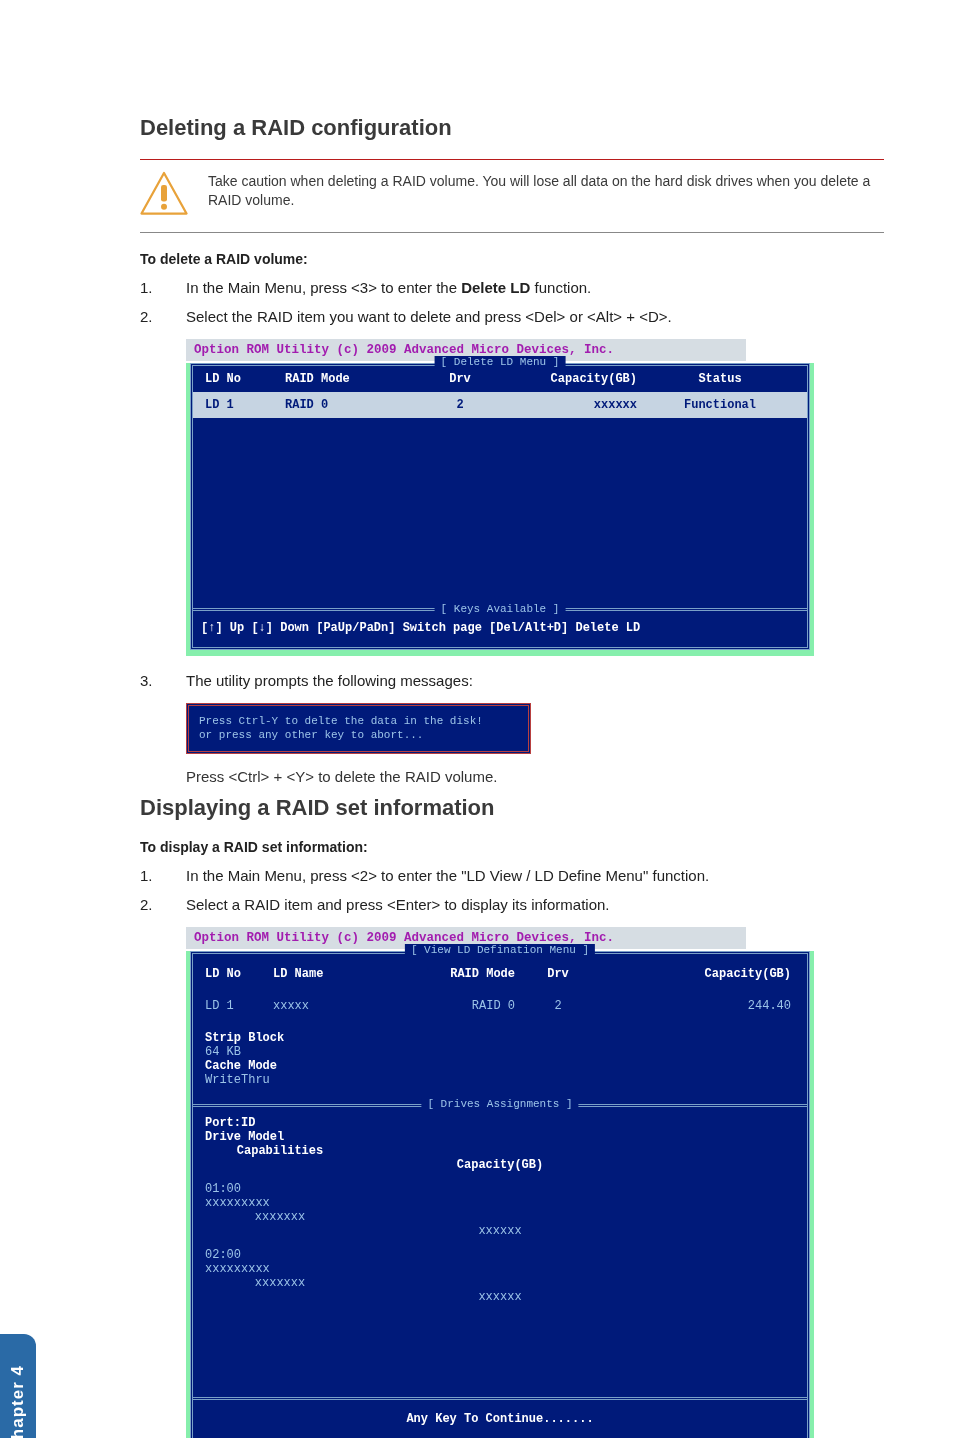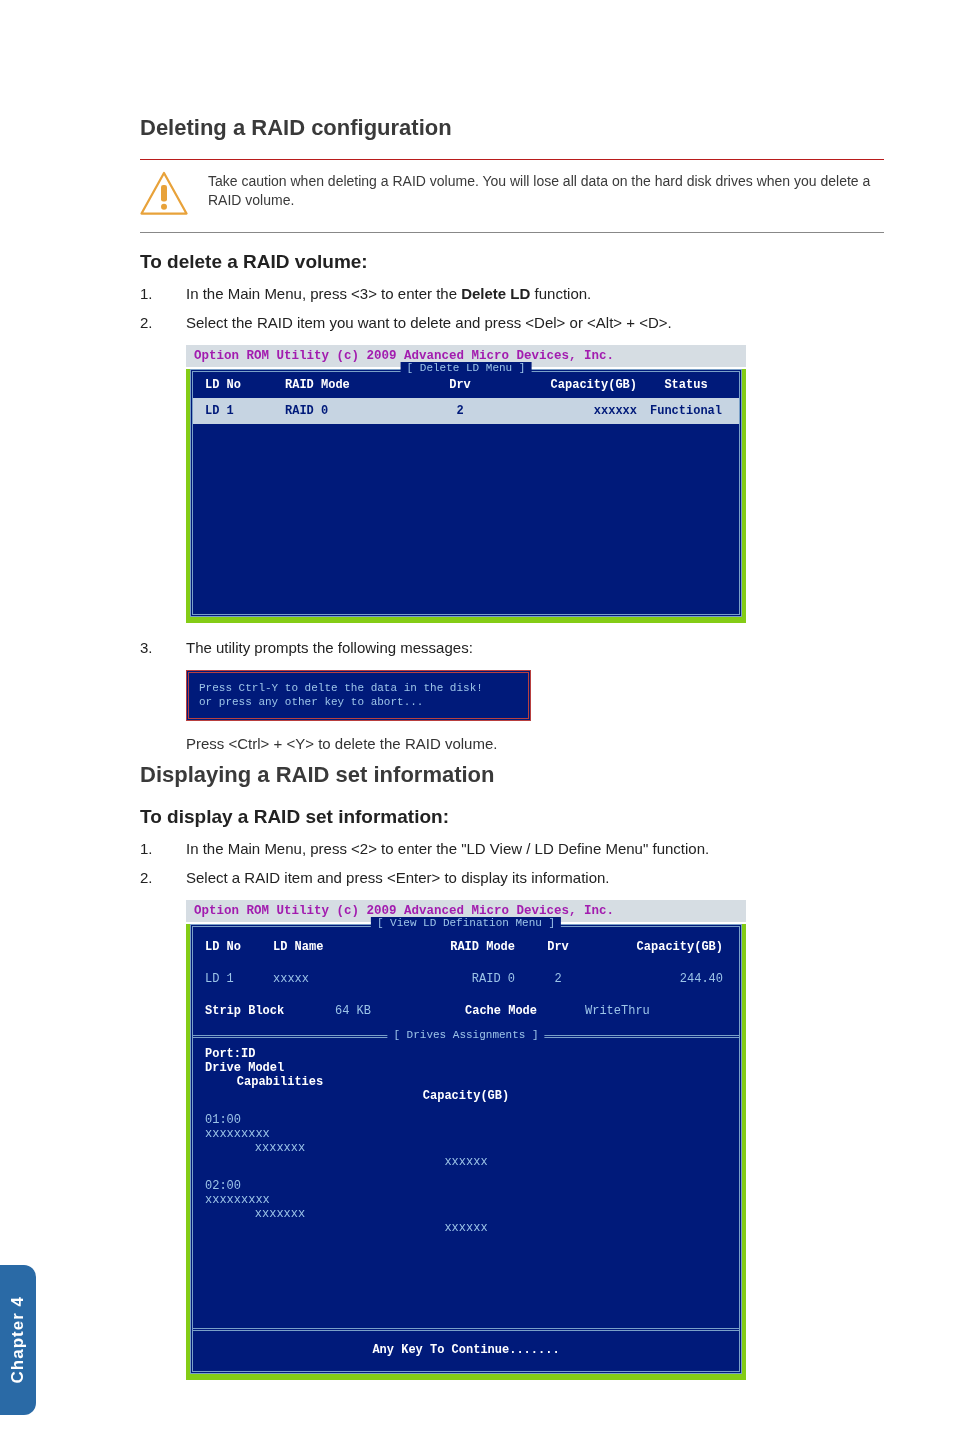--- a/index.html
+++ b/index.html
@@ -30,21 +30,21 @@
   }
   .caution-icon svg { width: 48px; height: 48px; }
   .caution-text {
     font-size: 14px;
     line-height: 1.35;
     color: #3a3a3a;
     padding-top: 2px;
   }
   .bold-para {
     font-weight: bold;
-    font-size: 19px;
+    font-size: 14px;
     color: #222;
     margin-bottom: 10px;
   }
   ol.steps {
     list-style: none;
     font-size: 15px;
     color: #222;
     margin-bottom: 12px;
   }
   ol.steps li {
@@ -70,22 +70,22 @@
   .bios-header {
     font-family: "Courier New", monospace;
     font-weight: bold;
     font-size: 12.5px;
     background: #d6dde3;
     color: #a21caf;
     padding: 4px 8px;
     width: 560px;
   }
   .bios-outer {
-    background: #84cc16;
-    width: 560px;
+    background: #86efac;
+    width: 628px;
     padding: 0 4px 6px 4px;
   }
   .bios-panel {
     background: #001a7a;
     border: 3px double #7aa0c8;
     font-family: "Courier New", monospace;
     font-size: 12px;
     color: #cfe0ff;
     position: relative;
     margin-top: 2px;
@@ -155,21 +155,21 @@
 
   
   .bios-view-top { padding: 4px 0 8px 0; }
   .view-row { display: flex; padding: 9px 12px; font-weight: bold; color: #fff; }
   .view-row .c1 { width: 68px; }
   .view-row .c2 { width: 140px; }
   .view-row .c3 { width: 110px; text-align: right; padding-right: 8px;}
   .view-row .c4 { width: 70px; text-align: center; }
   .view-row .c5 { flex: 1; text-align: right; padding-right: 4px;}
   .view-row.dim { color: #9cc4e8; font-weight: normal; }
-  .strip-row { display:flex; padding: 9px 12px; font-weight:bold; color:#fff; }
+  .strip-row { display:flex; padding: 9px 12px; font-weight:bold; color:#fff;flex-direction:column; }
   .strip-row .s1 { width: 130px; }
   .strip-row .s2 { width: 130px; color:#9cc4e8; font-weight:normal;}
   .strip-row .s3 { width: 120px; }
   .strip-row .s4 { flex:1; color:#9cc4e8; font-weight:normal;}
   .drives-panel {
     border-top: 3px double #7aa0c8;
     position: relative;
     padding-top: 4px;
   }
   .drives-row { display:flex; padding: 5px 12px; color:#fff; font-weight:bold;flex-direction:column; }
@@ -267,20 +267,24 @@
           <span class="col-stat">Status</span>
         </div>
         <div class="bios-row bios-data-row">
           <span class="col-ldno">LD  1</span>
           <span class="col-mode">RAID 0</span>
           <span class="col-drv">2</span>
           <span class="col-cap">xxxxxx</span>
           <span class="col-stat">Functional</span>
         </div>
         <div class="bios-empty"></div>
+        <div class="keys-panel">
+          <span class="keys-title">[ Keys Available ]</span>
+          <span>[↑] Up  [↓] Down  [PaUp/PaDn] Switch page  [Del/Alt+D] Delete LD</span>
+        </div>
       </div>
     </div>
   </div>
 
   <ol class="steps">
     <li>
       <span class="num">3.</span>
       <span class="txt">The utility prompts the following messages:</span>
     </li>
   </ol>

